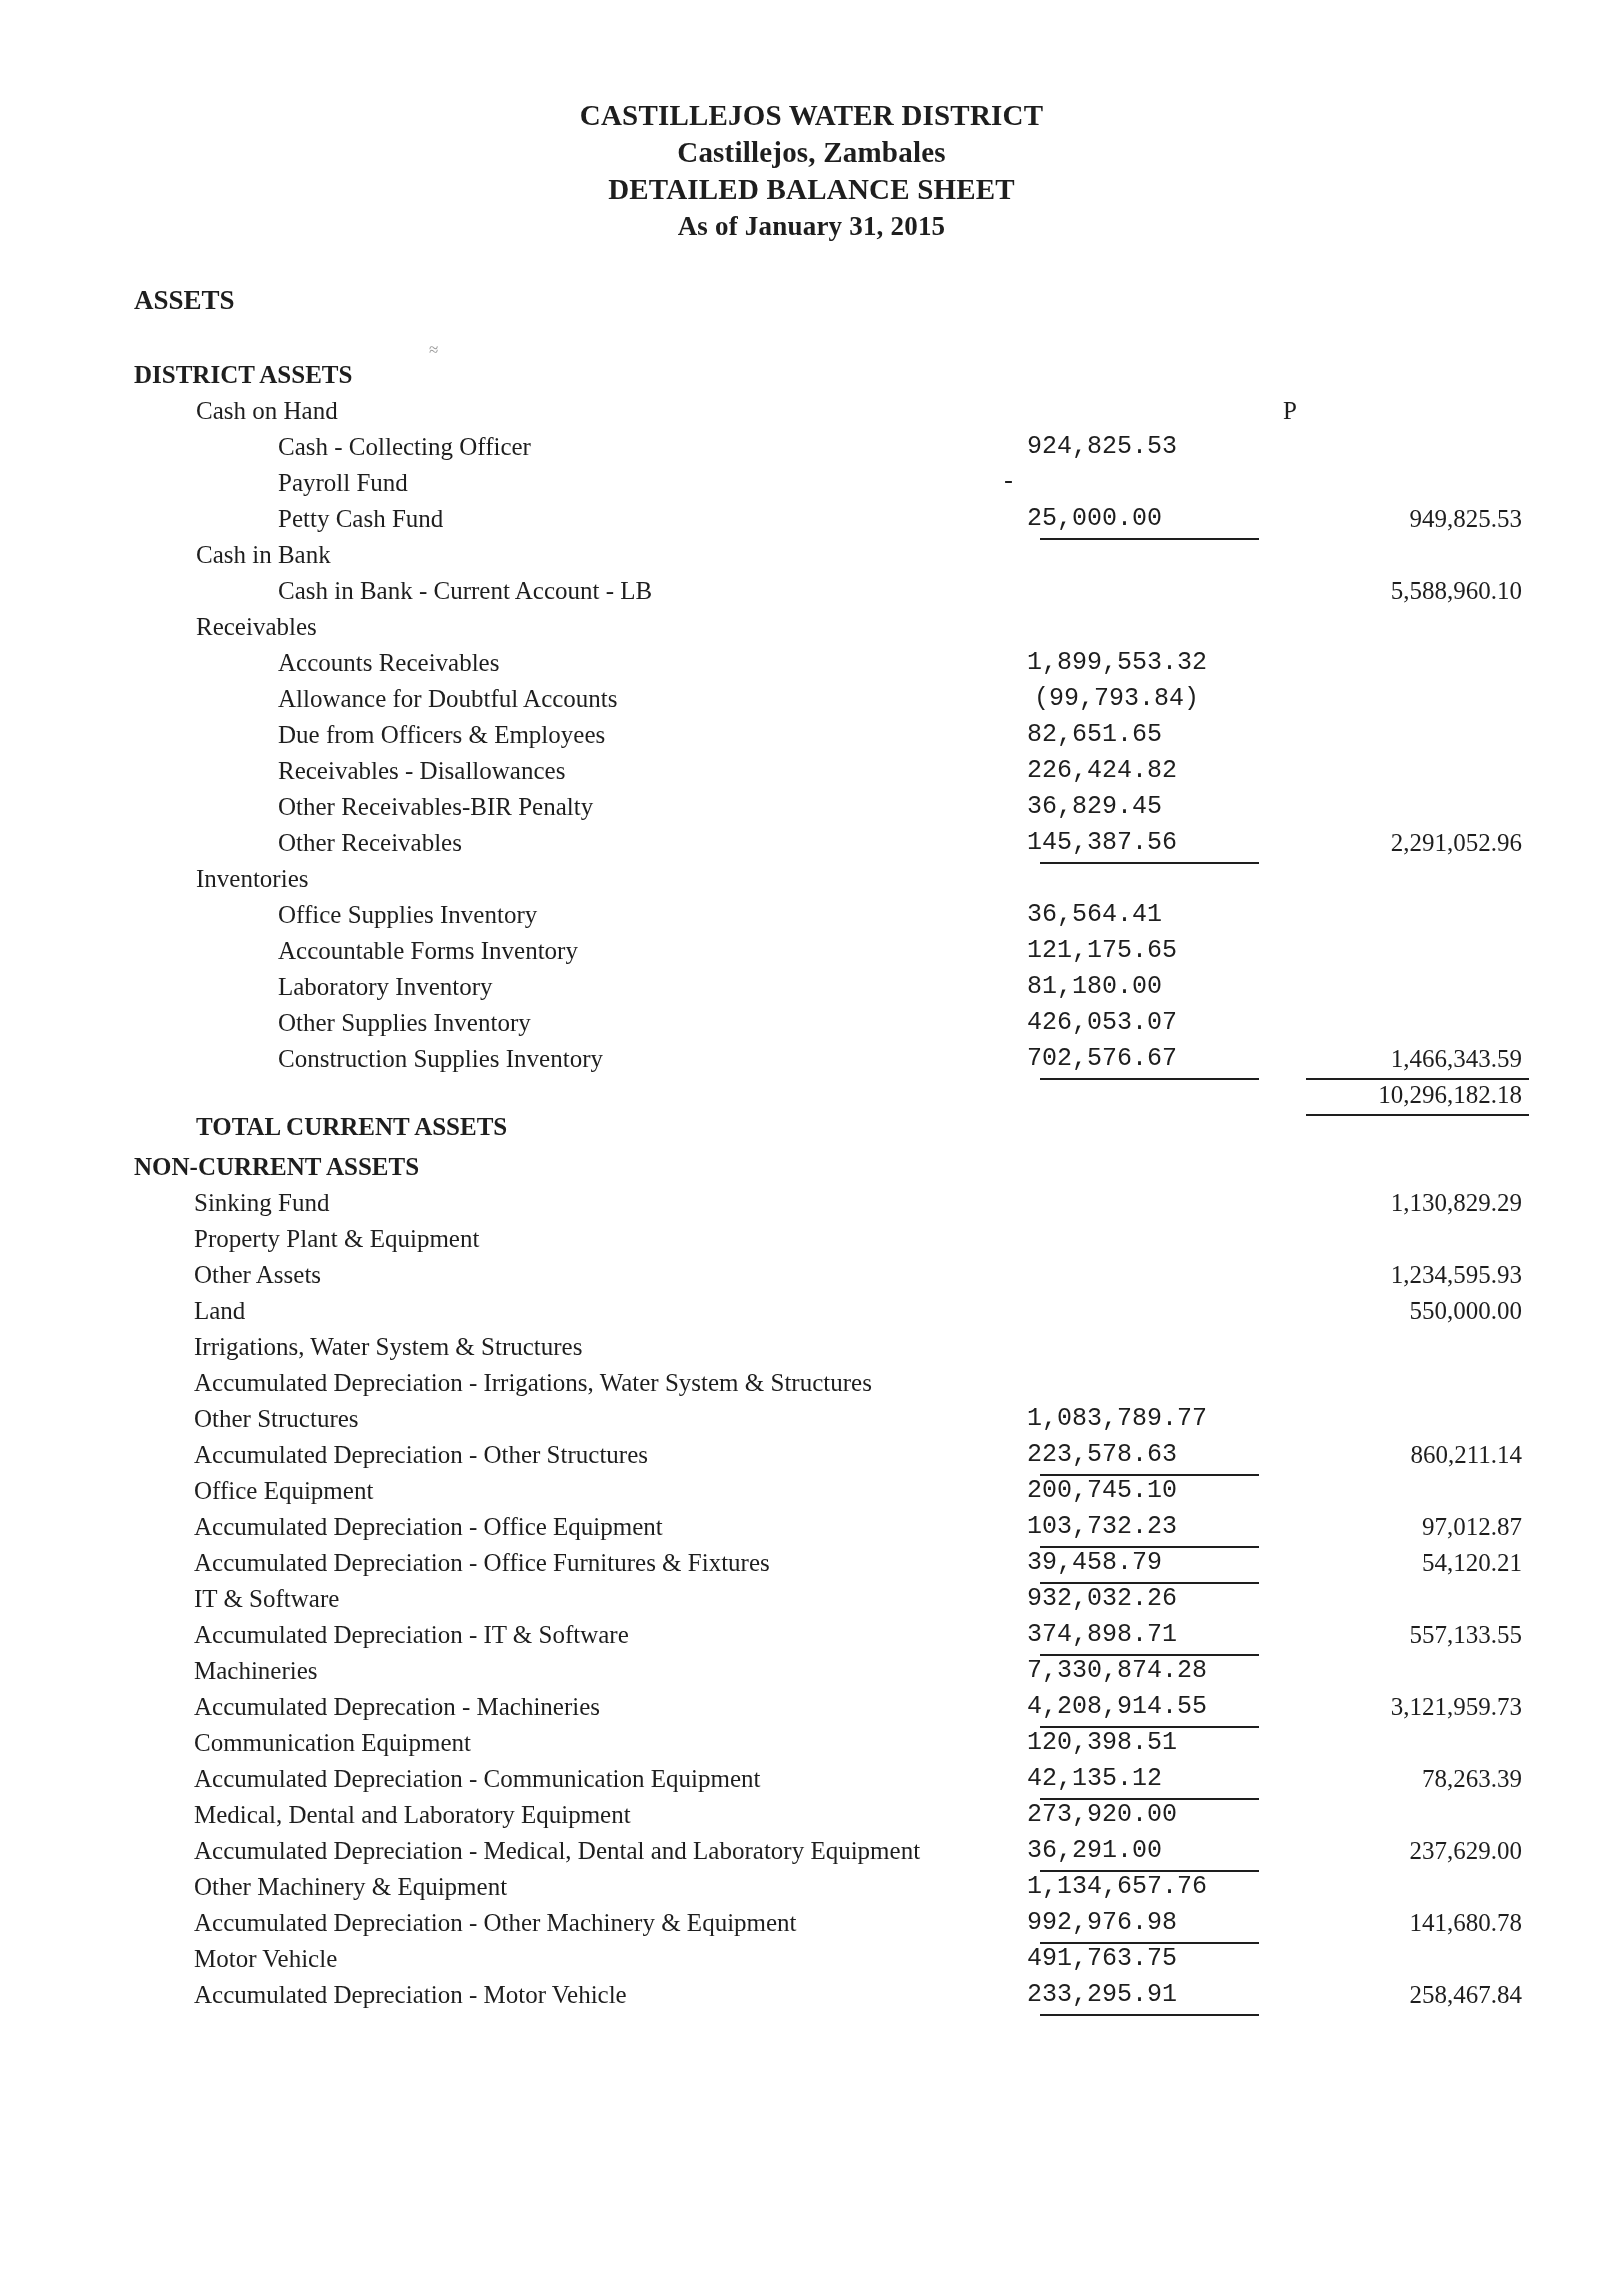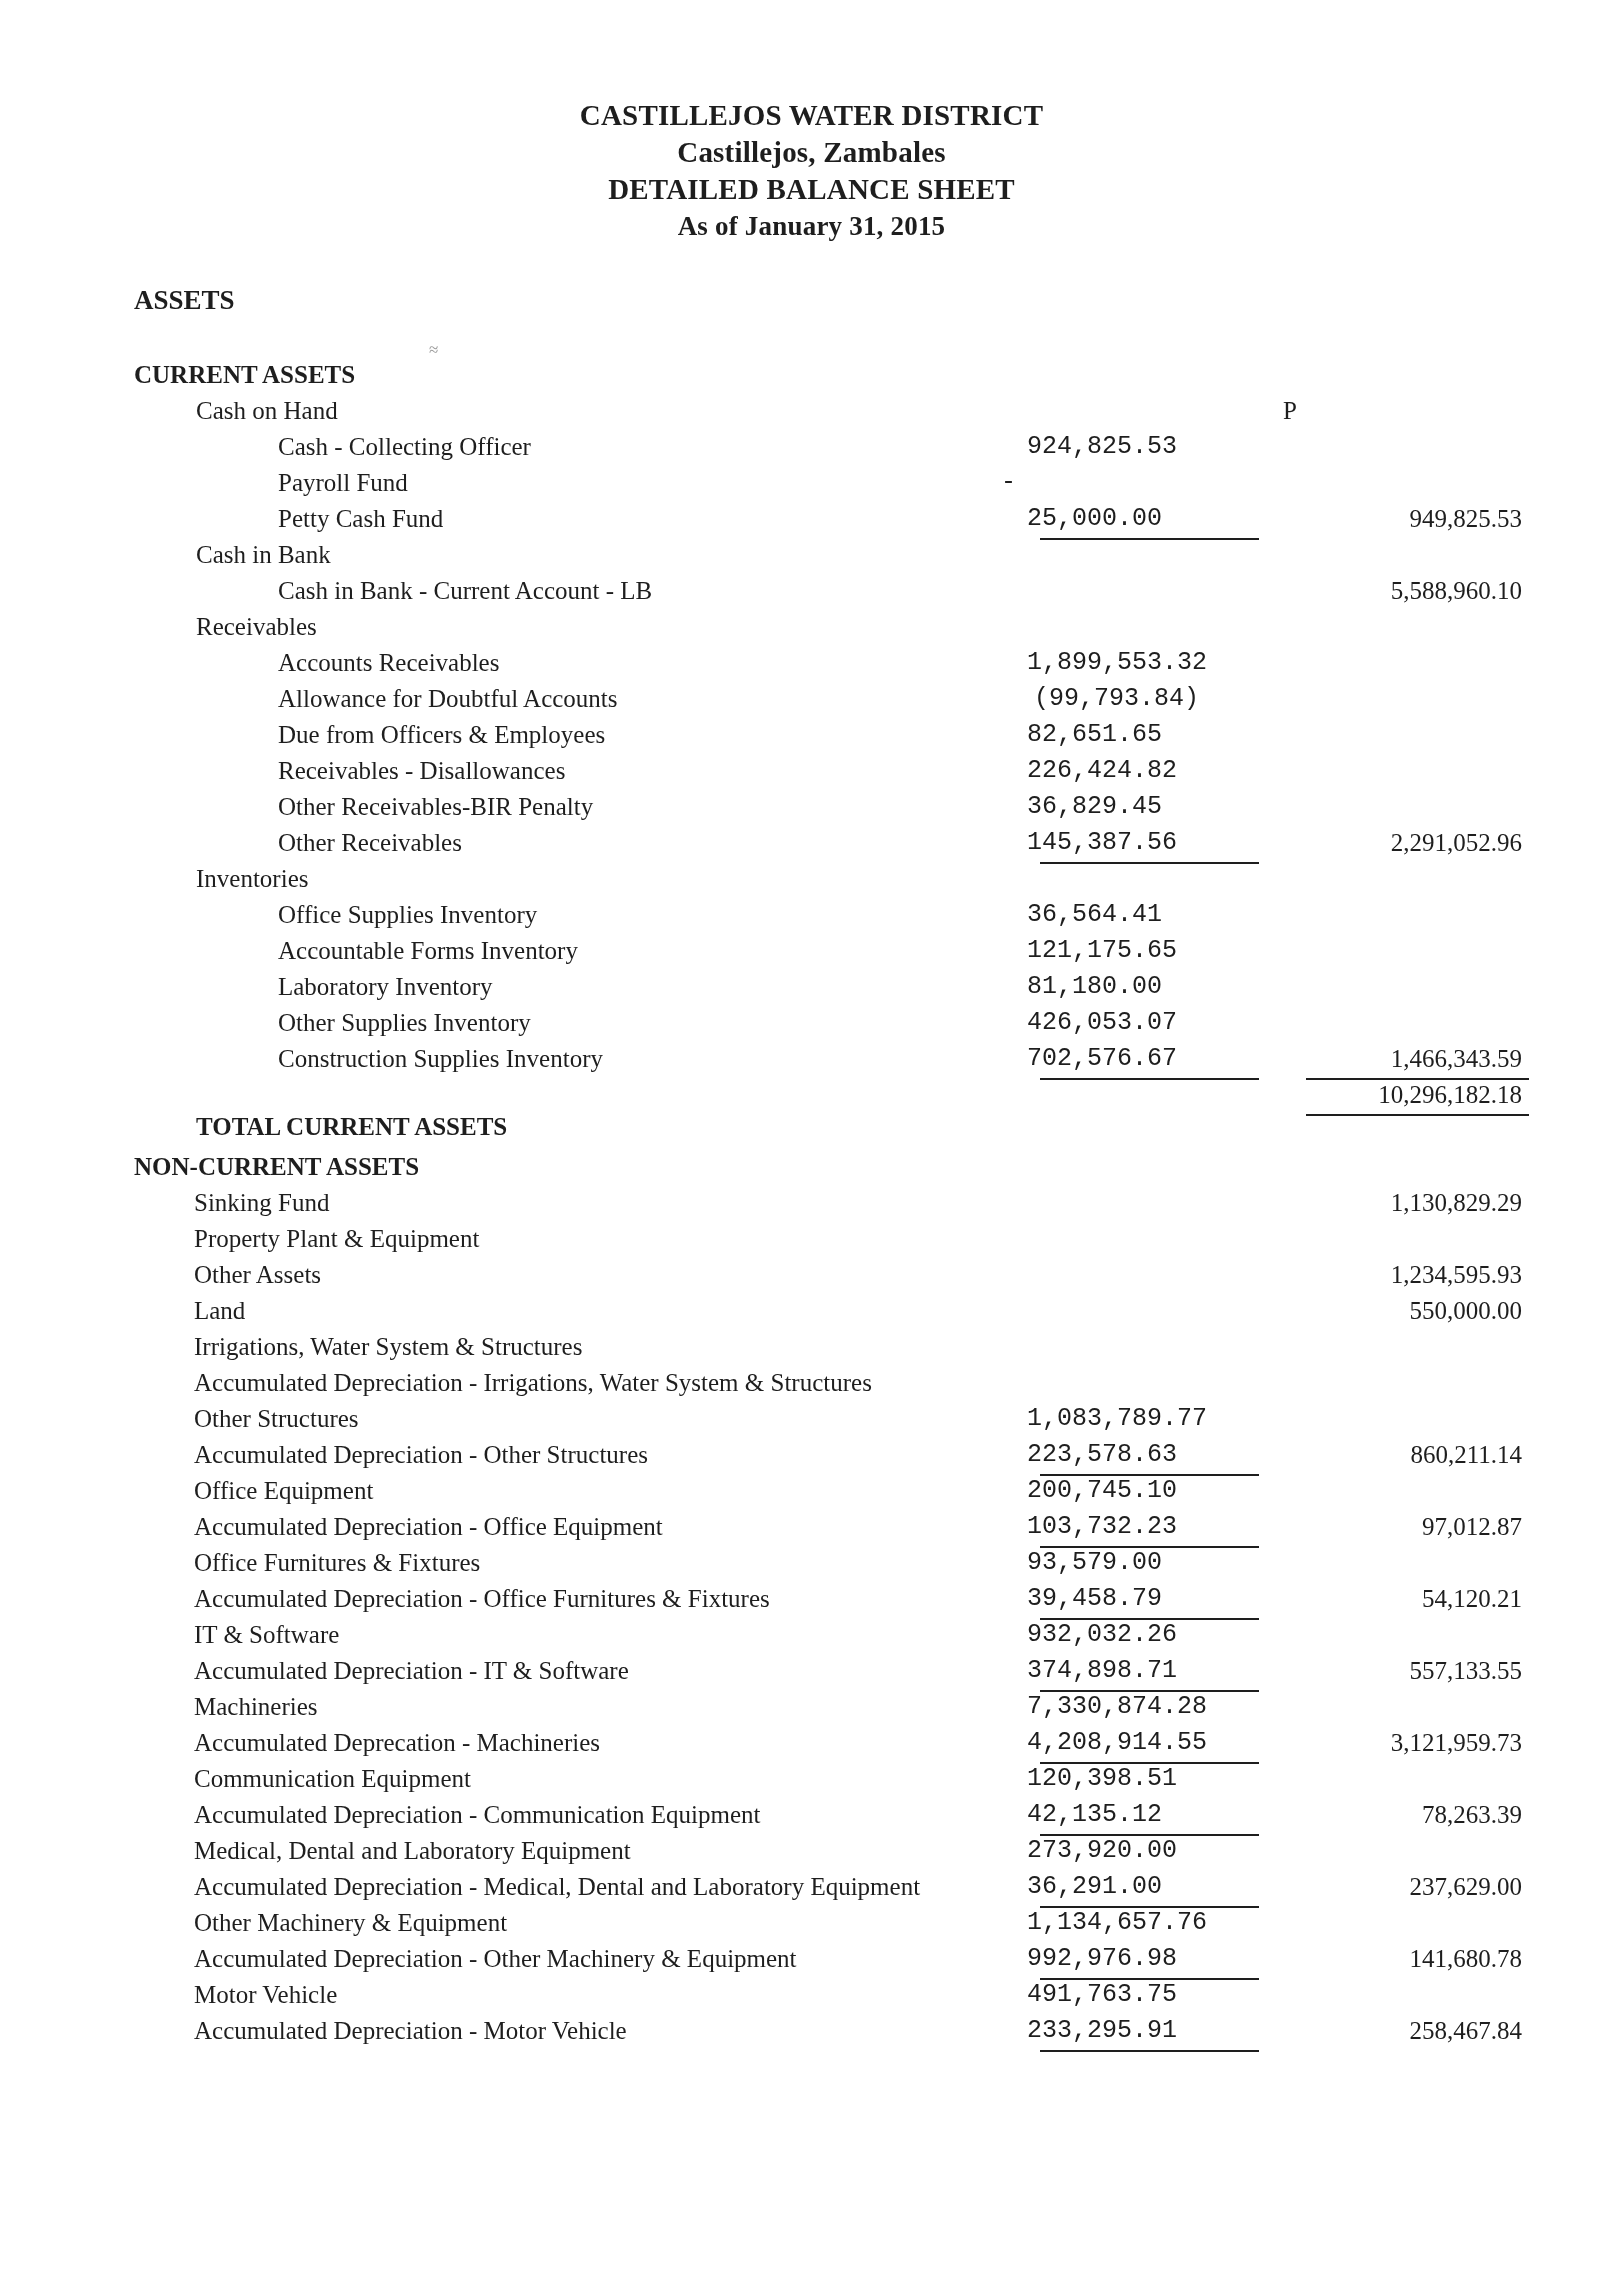--- a/index.html
+++ b/index.html
@@ -38,21 +38,21 @@
     <div style="font-size:27px;">As of January 31, 2015</div>
   </div>
 
   <div class="section-title" style="top:285px;">ASSETS</div>
 
   <span class="smudge" style="left:429px; top:340px;">≈</span>
 
   <div class="rows" style="top:357px;">
 
     <div class="row">
-      <span class="label l0">CURRENT ASSETS</span>
+      <span class="label l0">DISTRICT ASSETS</span>
     </div>
 
     <div class="row">
       <span class="label l1">Cash on Hand</span>
       <span class="cur">P</span>
     </div>
     <div class="row">
       <span class="label l2">Cash - Collecting Officer</span>
       <span class="c1">924,825.53</span>
     </div>
@@ -172,24 +172,20 @@
     <div class="row">
       <span class="label l1" style="left:194px;">Office Equipment</span>
       <span class="c1">200,745.10</span>
     </div>
     <div class="row">
       <span class="label l1" style="left:194px;">Accumulated Depreciation - Office Equipment</span>
       <span class="c1 ul">103,732.23</span>
       <span class="c2">97,012.87</span>
     </div>
     <div class="row">
-      <span class="label l1" style="left:194px;">Office Furnitures &amp; Fixtures</span>
-      <span class="c1">93,579.00</span>
-    </div>
-    <div class="row">
       <span class="label l1" style="left:194px;">Accumulated Depreciation - Office Furnitures &amp; Fixtures</span>
       <span class="c1 ul">39,458.79</span>
       <span class="c2">54,120.21</span>
     </div>
     <div class="row">
       <span class="label l1" style="left:194px;">IT &amp; Software</span>
       <span class="c1">932,032.26</span>
     </div>
     <div class="row">
       <span class="label l1" style="left:194px;">Accumulated Depreciation - IT &amp; Software</span>

